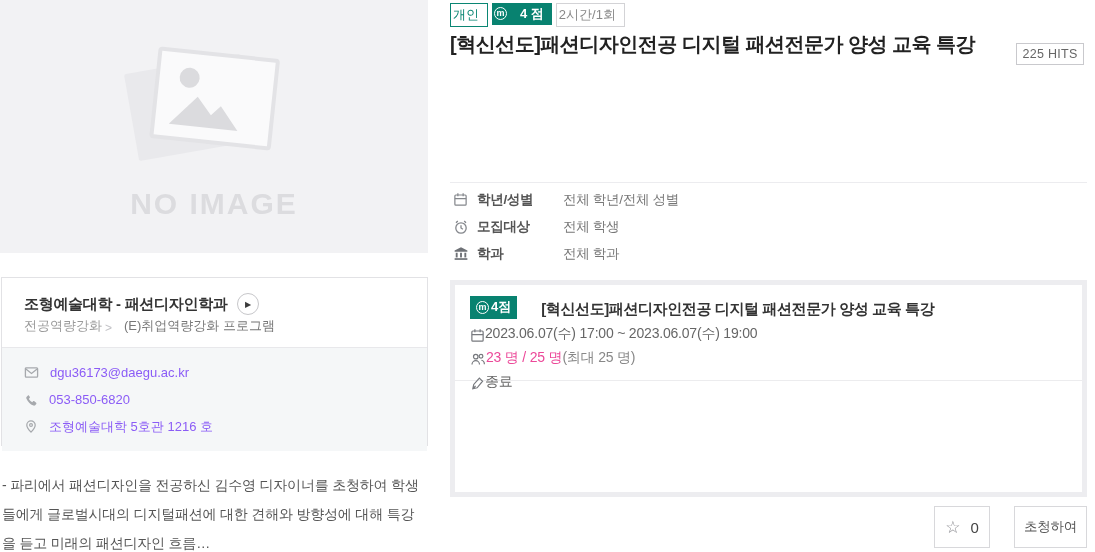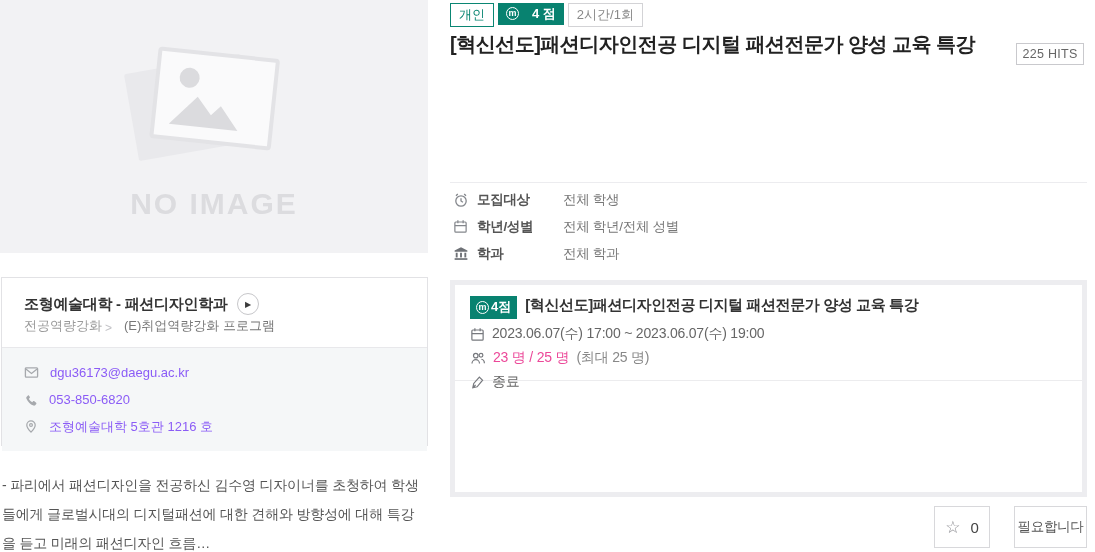--- a/index.html
+++ b/index.html
@@ -25,21 +25,21 @@
   .bc-program { color:#777; }
   .contact-section { flex:1; background:#f5f7f8; border-top:1px solid #e8e8eb; padding:11px 22px; }
   .contact-row { display:flex; align-items:center; gap:11px; height:27px; font-size:13px; color:#8b5cf6; }
   .contact-row .ic { color:#a6a9ad; display:inline-flex; }
 
   .description-block { position:absolute; left:2px; top:471px; width:426px; }
   .description-text { font-size:14px; color:#555; line-height:29px; word-break:break-all; letter-spacing:-0.2px; }
 
   
   .badge-row { position:absolute; left:450px; top:3px; display:flex; gap:4px; align-items:flex-start; }
-  .badge { font-size:13px; padding:2px 8px 3px 8px; line-height:17px; white-space:nowrap; }
+  .badge { font-size:13px; padding:2px 8px 3px 2px; line-height:17px; white-space:nowrap; }
   .badge-outline-accent { border:1px solid #0a8673; color:#0a8673; background:#fff; }
   .badge-solid-accent { background:#088270; color:#fff; display:flex; align-items:center; gap:13px; font-weight:bold; }
   .badge-outline-gray { border:1px solid #d3d3d6; color:#888; }
   .m-circle { width:13px; height:13px; border:1px solid #fff; border-radius:50%;
     display:inline-flex; align-items:center; justify-content:center; flex:0 0 auto; }
   .m-circle::after { content:"m"; font-size:9px; line-height:1; color:#fff; }
   .hits-box { position:absolute; left:1016px; top:3px; width:68px; height:22px;
     border:1px solid #c9c9cd; color:#666; font-size:12.5px; display:flex;
     align-items:center; justify-content:center; letter-spacing:0.3px;margin-top:40px; }
   .main-title { position:absolute; left:450px; top:31px; width:620px; font-size:20px;
@@ -49,25 +49,25 @@
   .info-rows { position:absolute; left:452px; top:186px; }
   .info-row { display:flex; align-items:center; height:27px; }
   .info-row .ic { width:17px; color:#84878c; display:inline-flex; justify-content:center; }
   .info-label { width:86px; margin-left:8px; font-size:13.5px; font-weight:bold; color:#555; letter-spacing:-0.3px; }
   .info-value { font-size:13.5px; color:#777; letter-spacing:-0.3px; }
 
   
   .session-card { position:absolute; left:450px; top:280px; width:637px; height:217px;
     border:5px solid #ededf0; background:#fff; display:flex; flex-direction:column; }
   .session-top { padding:11px 15px 0 15px; height:96px; border-bottom:1px solid #ececee; }
-  .session-title-row { display:flex; align-items:flex-start; gap:8px; }
+  .session-title-row { display:flex; align-items:flex-end; gap:24px; }
   .session-badge { background:#088270; color:#fff; font-size:13px; font-weight:bold;
     padding:2px 6px 3px 6px; display:flex; align-items:center; gap:2px; flex:0 0 auto; }
   .session-title { font-size:15px; font-weight:bold; color:#333; letter-spacing:-0.4px; }
-  .session-row { display:flex; align-items:center; gap:7px; margin-top:6px; font-size:14px; color:#666; letter-spacing:-0.2px; }
+  .session-row { display:flex; align-items:flex-end; margin-top:6px; font-size:14px; color:#666; letter-spacing:-0.2px; }
   .session-row .ic { color:#77797e; display:inline-flex; }
   .enroll-current { color:#ec4899; }
   .enroll-max { color:#888; }
   .session-empty { flex:1; }
 
   
   .login-btn { position:absolute; left:450px; top:505px; width:478px; height:44px;
     background:#088270; color:#fff; border:none; font-size:16px; letter-spacing:-0.3px;
     font-family:inherit; cursor:pointer; border-radius:2px; }
   .fav-box { position:absolute; left:934px; top:506px; width:56px; height:42px;
@@ -157,38 +157,38 @@
     <span class="badge badge-outline-gray">2시간/1회</span>
   </div>
   <div class="hits-box">225 HITS</div>
 
   <h1 class="main-title">[혁신선도]패션디자인전공 디지털 패션전문가 양성 교육 특강</h1>
 
   <div class="info-divider"></div>
   <div class="info-rows">
     <div class="info-row">
       <span class="ic">
+        <svg class="icon" width="15" height="15" viewBox="0 0 16 16" fill="none" stroke="currentColor" stroke-width="1.3">
+          <rect x="2" y="3.2" width="12" height="10.8" rx="1"></rect>
+            <path d="M5.2 1.4v3.2M10.8 1.4v3.2M2 7h12"></path>
+        </svg>
+      </span>
+      <span class="info-label">학년/성별</span>
+      <span class="info-value">전체 학년/전체 성별</span>
+    </div>
+    <div class="info-row">
+      <span class="ic">
         <svg class="icon" width="16" height="16" viewBox="0 0 16 16" fill="none" stroke="currentColor" stroke-width="1.3">
           <circle cx="8" cy="9" r="5.2"></circle>
             <path d="M8 6.3V9l1.9 1.3"></path>
             <path d="M3 3.8 4.8 2M13 3.8 11.2 2"></path>
         </svg>
       </span>
       <span class="info-label">모집대상</span>
       <span class="info-value">전체 학생</span>
-    </div>
-    <div class="info-row">
-      <span class="ic">
-        <svg class="icon" width="15" height="15" viewBox="0 0 16 16" fill="none" stroke="currentColor" stroke-width="1.3">
-          <rect x="2" y="3.2" width="12" height="10.8" rx="1"></rect>
-            <path d="M5.2 1.4v3.2M10.8 1.4v3.2M2 7h12"></path>
-        </svg>
-      </span>
-      <span class="info-label">학년/성별</span>
-      <span class="info-value">전체 학년/전체 성별</span>
     </div>
     <div class="info-row">
       <span class="ic" style="color:#6e7176;">
         <svg class="icon" width="16" height="15" viewBox="0 0 16 16" fill="currentColor">
           <path d="M8 1.2 14.8 4.8v1.4H1.2V4.8z"></path>
           <rect x="2.4" y="7.2" width="2" height="5"></rect>
             <rect x="7" y="7.2" width="2" height="5"></rect>
             <rect x="11.6" y="7.2" width="2" height="5"></rect>
           <rect x="1.2" y="13" width="13.6" height="1.8"></rect>
         </svg>
@@ -237,15 +237,15 @@
         <span>종료</span>
       </div>
     </div>
     <div class="session-empty"></div>
   </div>
 
   <div class="fav-box">
     <span class="star-glyph"></span>
     <span class="fav-count">0</span>
   </div>
-  <button class="share-btn">필요합니다</button>
+  <button class="share-btn">초청하여</button>
 
 </div>
 
 </body></html>

